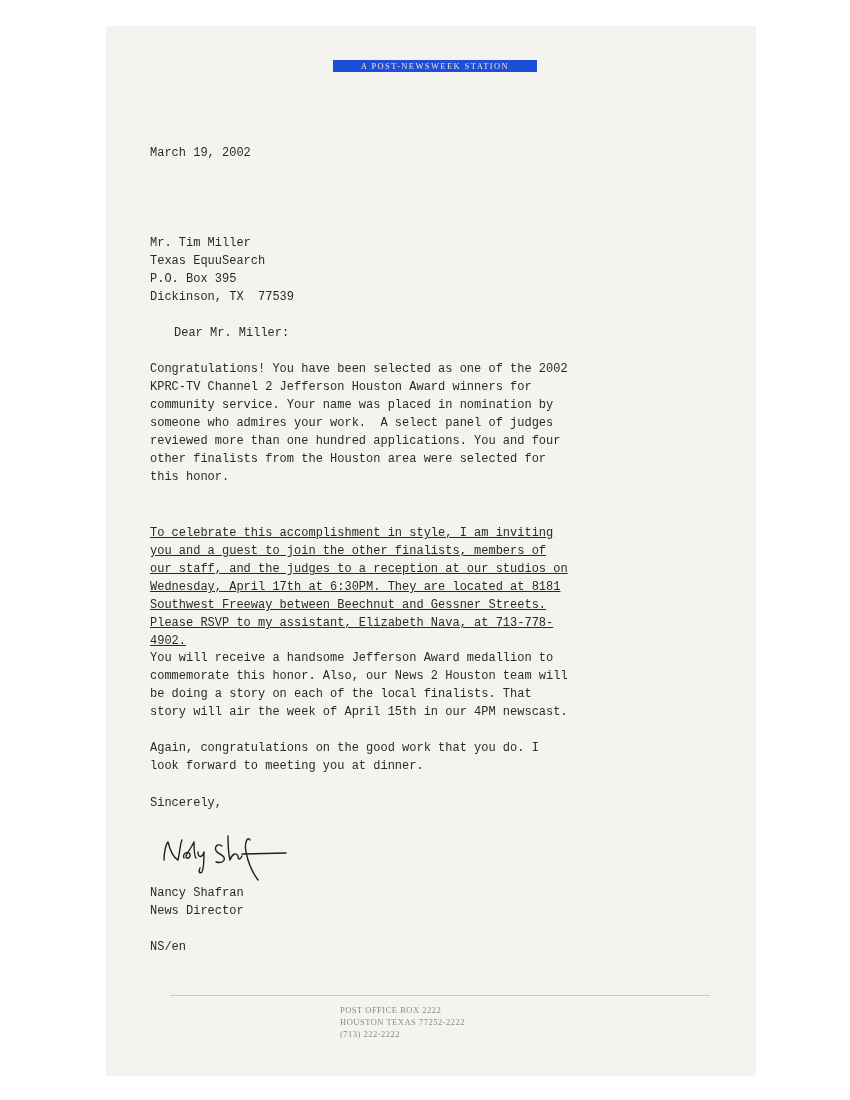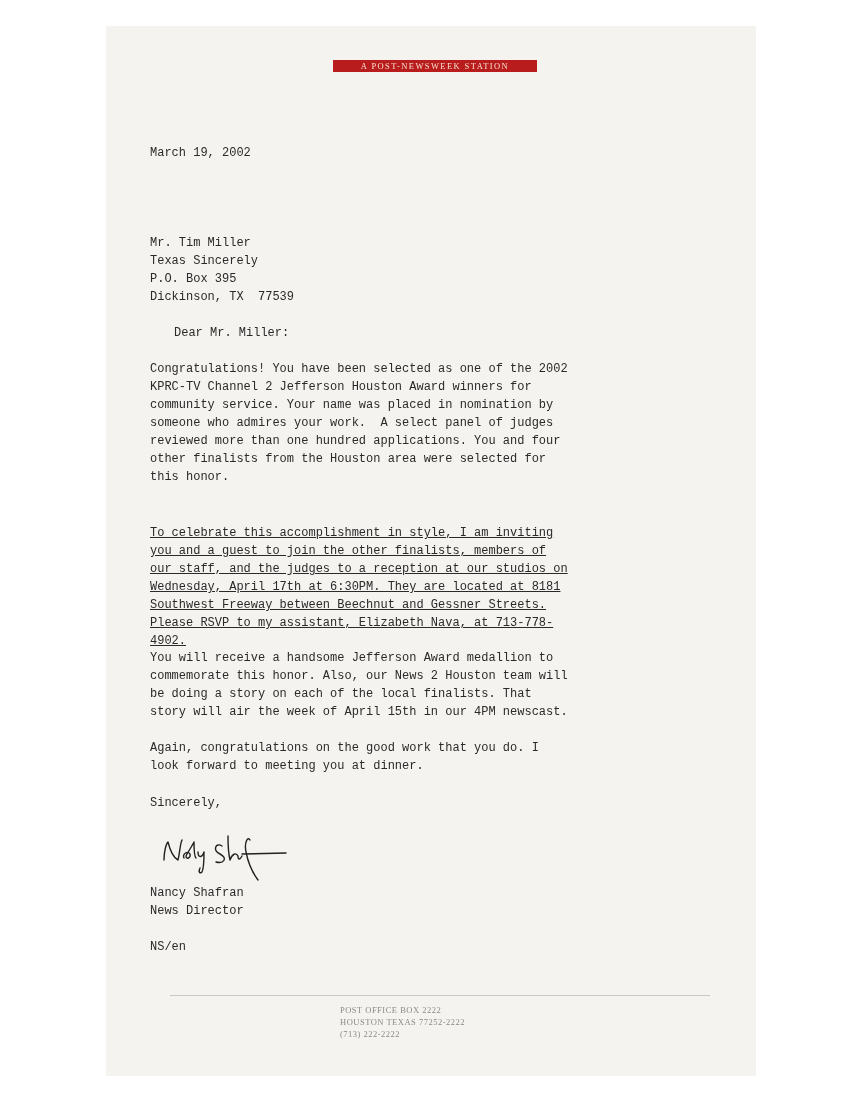--- a/index.html
+++ b/index.html
@@ -9,21 +9,21 @@
   .page {
     position: absolute; left: 106px; top: 26px; width: 650px; height: 1050px;
     background: #f4f3ef;
   }
   .logo { position: absolute; left: 333px; top: 56px; width: 204px; text-align: center; }
   .logo-title {
     font-family: "Liberation Serif", serif; font-size: 22px; letter-spacing: 7px;
     color: #1f1f1f; line-height: 24px; white-space: nowrap;
   }
   .logo-bar {
-    margin-top: 4px; background: #b91c1c; color: #f6e2cf;
+    margin-top: 4px; background: #1d4ed8; color: #f6e2cf;
     font-family: "Liberation Serif", serif; font-size: 8.5px; letter-spacing: 1.4px;
     line-height: 12px; height: 12px; white-space: nowrap; overflow: hidden;
   }
   .mono {
     position: absolute; font-family: "Liberation Mono", monospace; font-size: 12px;
     color: #2a2a2a; line-height: 18px; white-space: pre;
   }
   .signature { position: absolute; left: 158px; top: 832px; width: 170px; height: 60px; }
   .footer-line {
     position: absolute; left: 170px; top: 995px; width: 540px; height: 1px; background: #c9c8c4;
@@ -40,21 +40,21 @@
 <div class="page"></div>
 
 <div class="logo">
   <div class="logo-bar">A POST-NEWSWEEK STATION</div>
 </div>
 
 <div class="mono" style="left:150px; top:144px;">March 19, 2002</div>
 
 <div>
   <div class="mono" style="left:150px; top:234px;">Mr. Tim Miller</div>
-  <div class="mono" style="left:150px; top:252px;">Texas Sincerely</div>
+  <div class="mono" style="left:150px; top:252px;">Texas EquuSearch</div>
   <div class="mono" style="left:150px; top:270px;">P.O. Box 395</div>
   <div class="mono" style="left:150px; top:288px;">Dickinson, TX  77539</div>
 </div>
 
 <div class="mono" style="left:150px; top:324px;margin-left:24px;">Dear Mr. Miller:</div>
 
 <div class="mono" style="left:150px; top:360px;">Congratulations! You have been selected as one of the 2002
 KPRC-TV Channel 2 Jefferson Houston Award winners for
 community service. Your name was placed in nomination by
 someone who admires your work.  A select panel of judges

